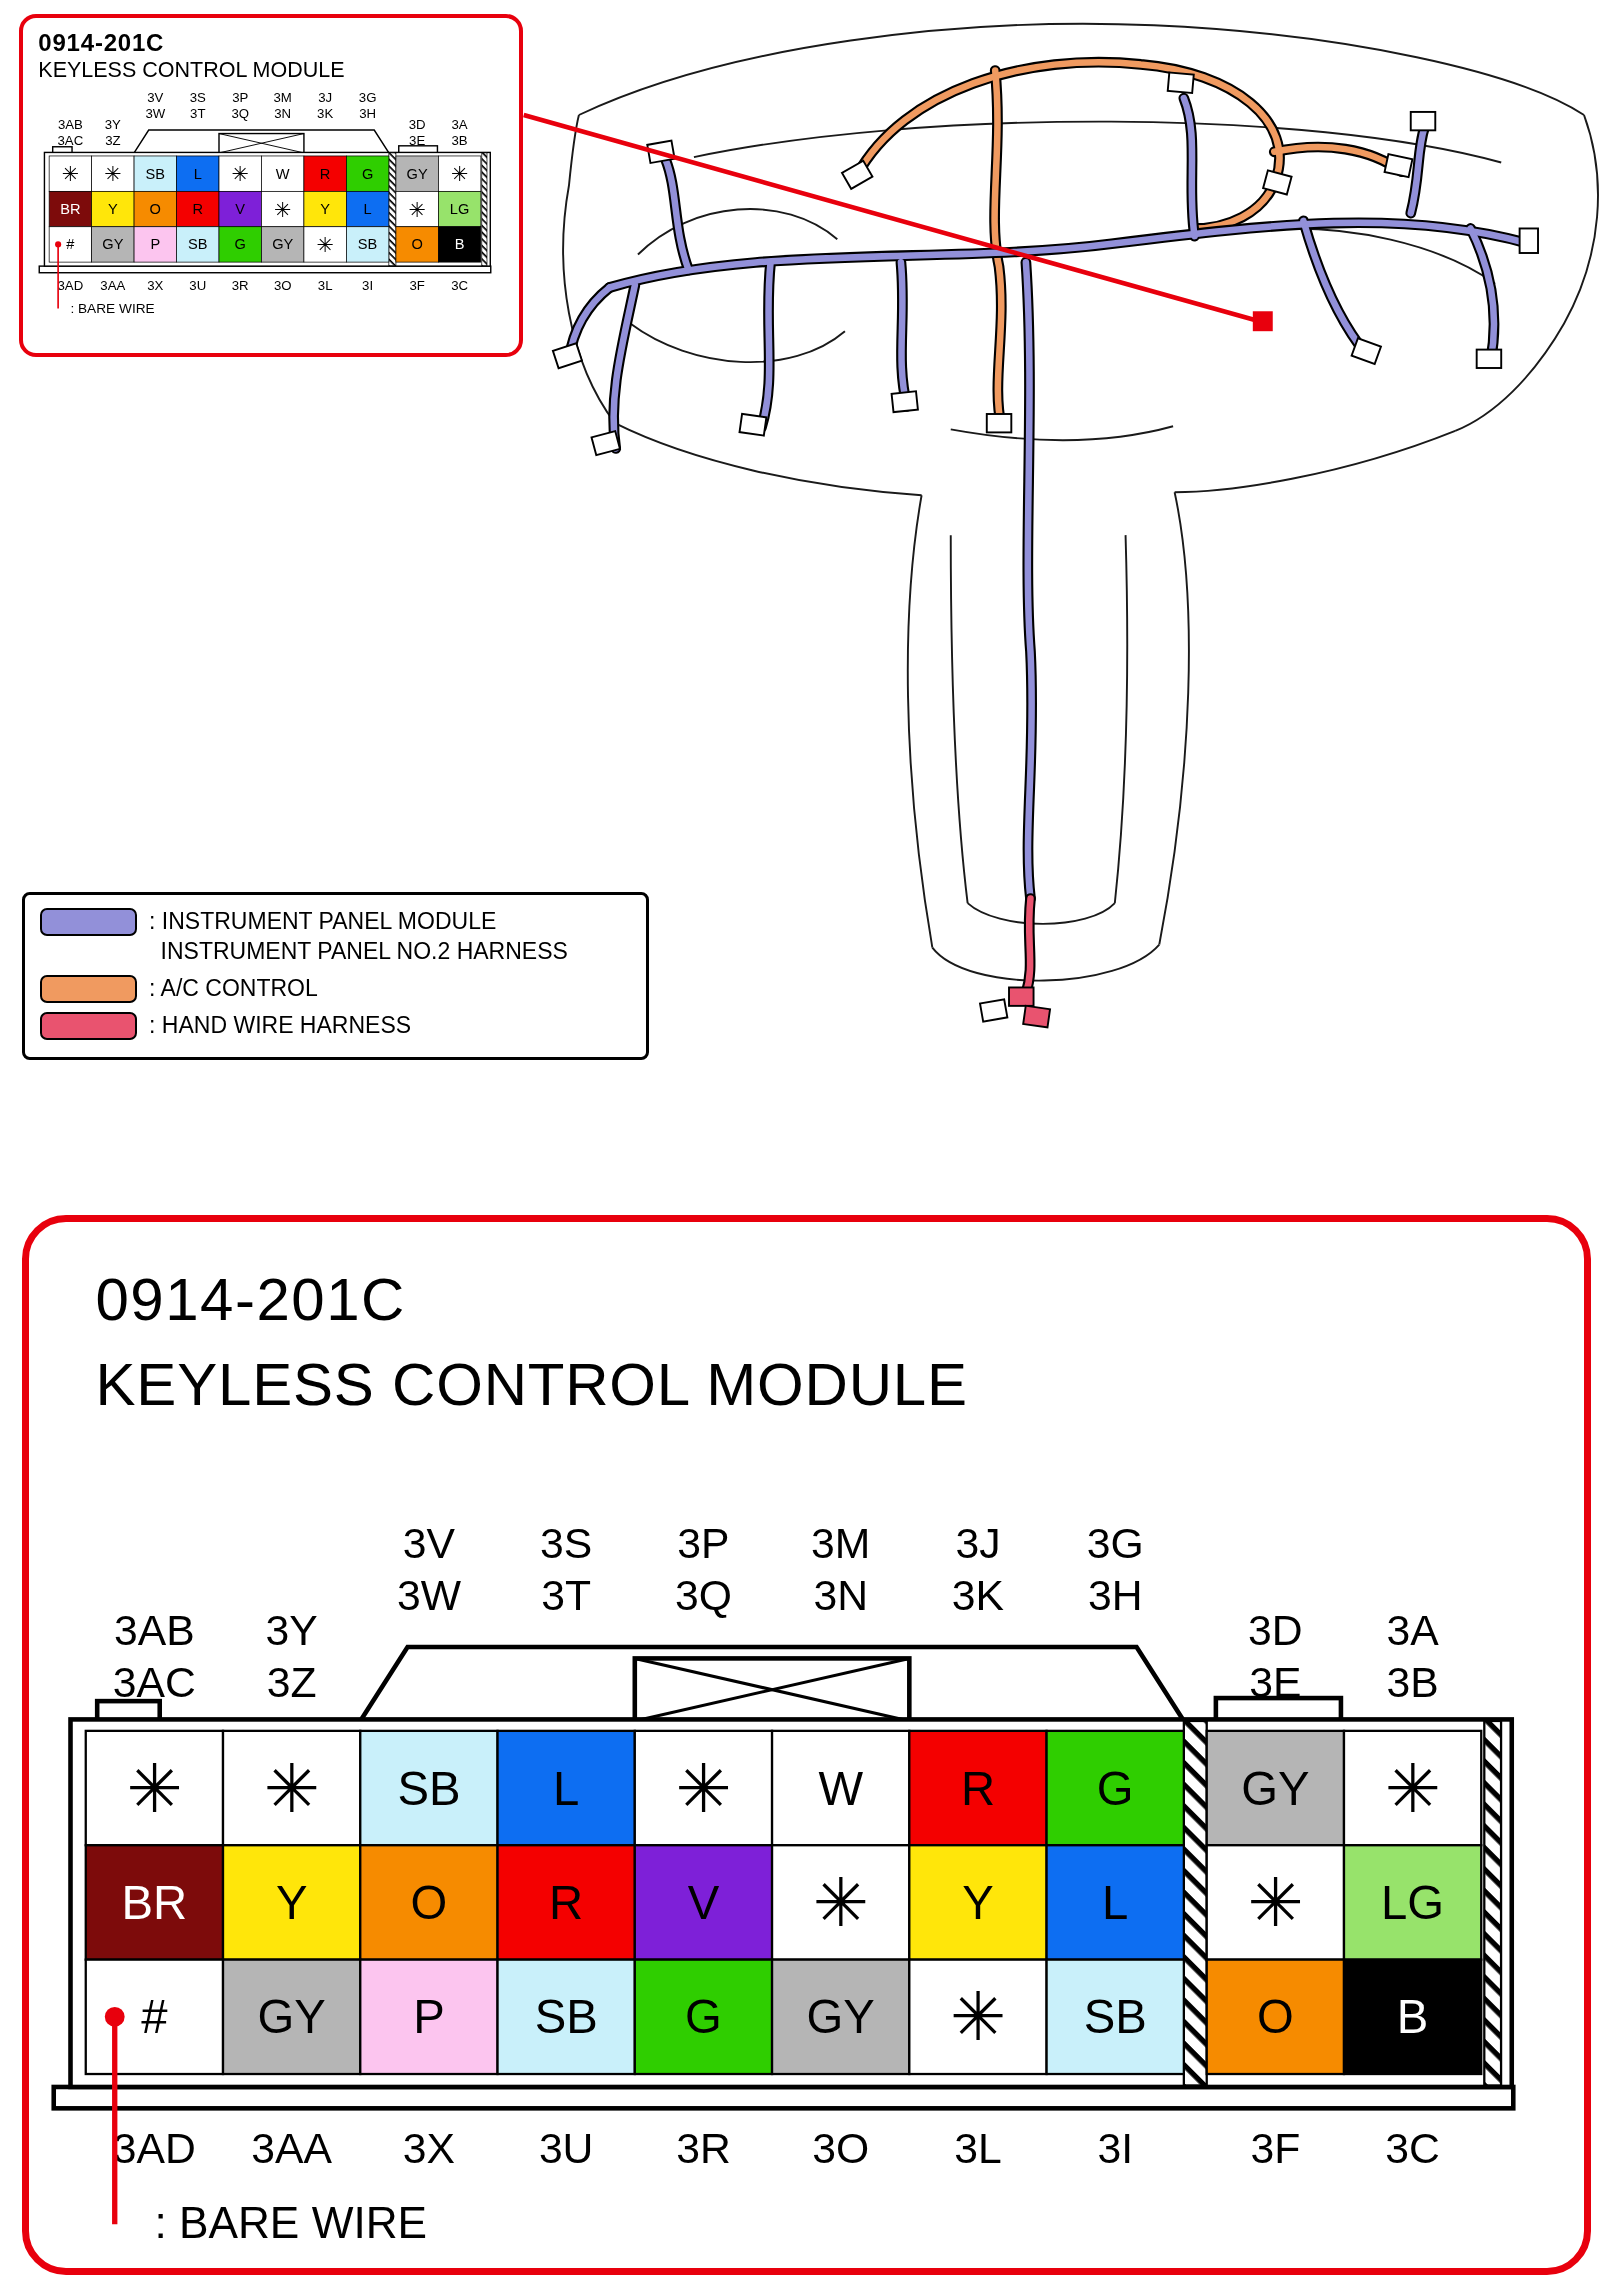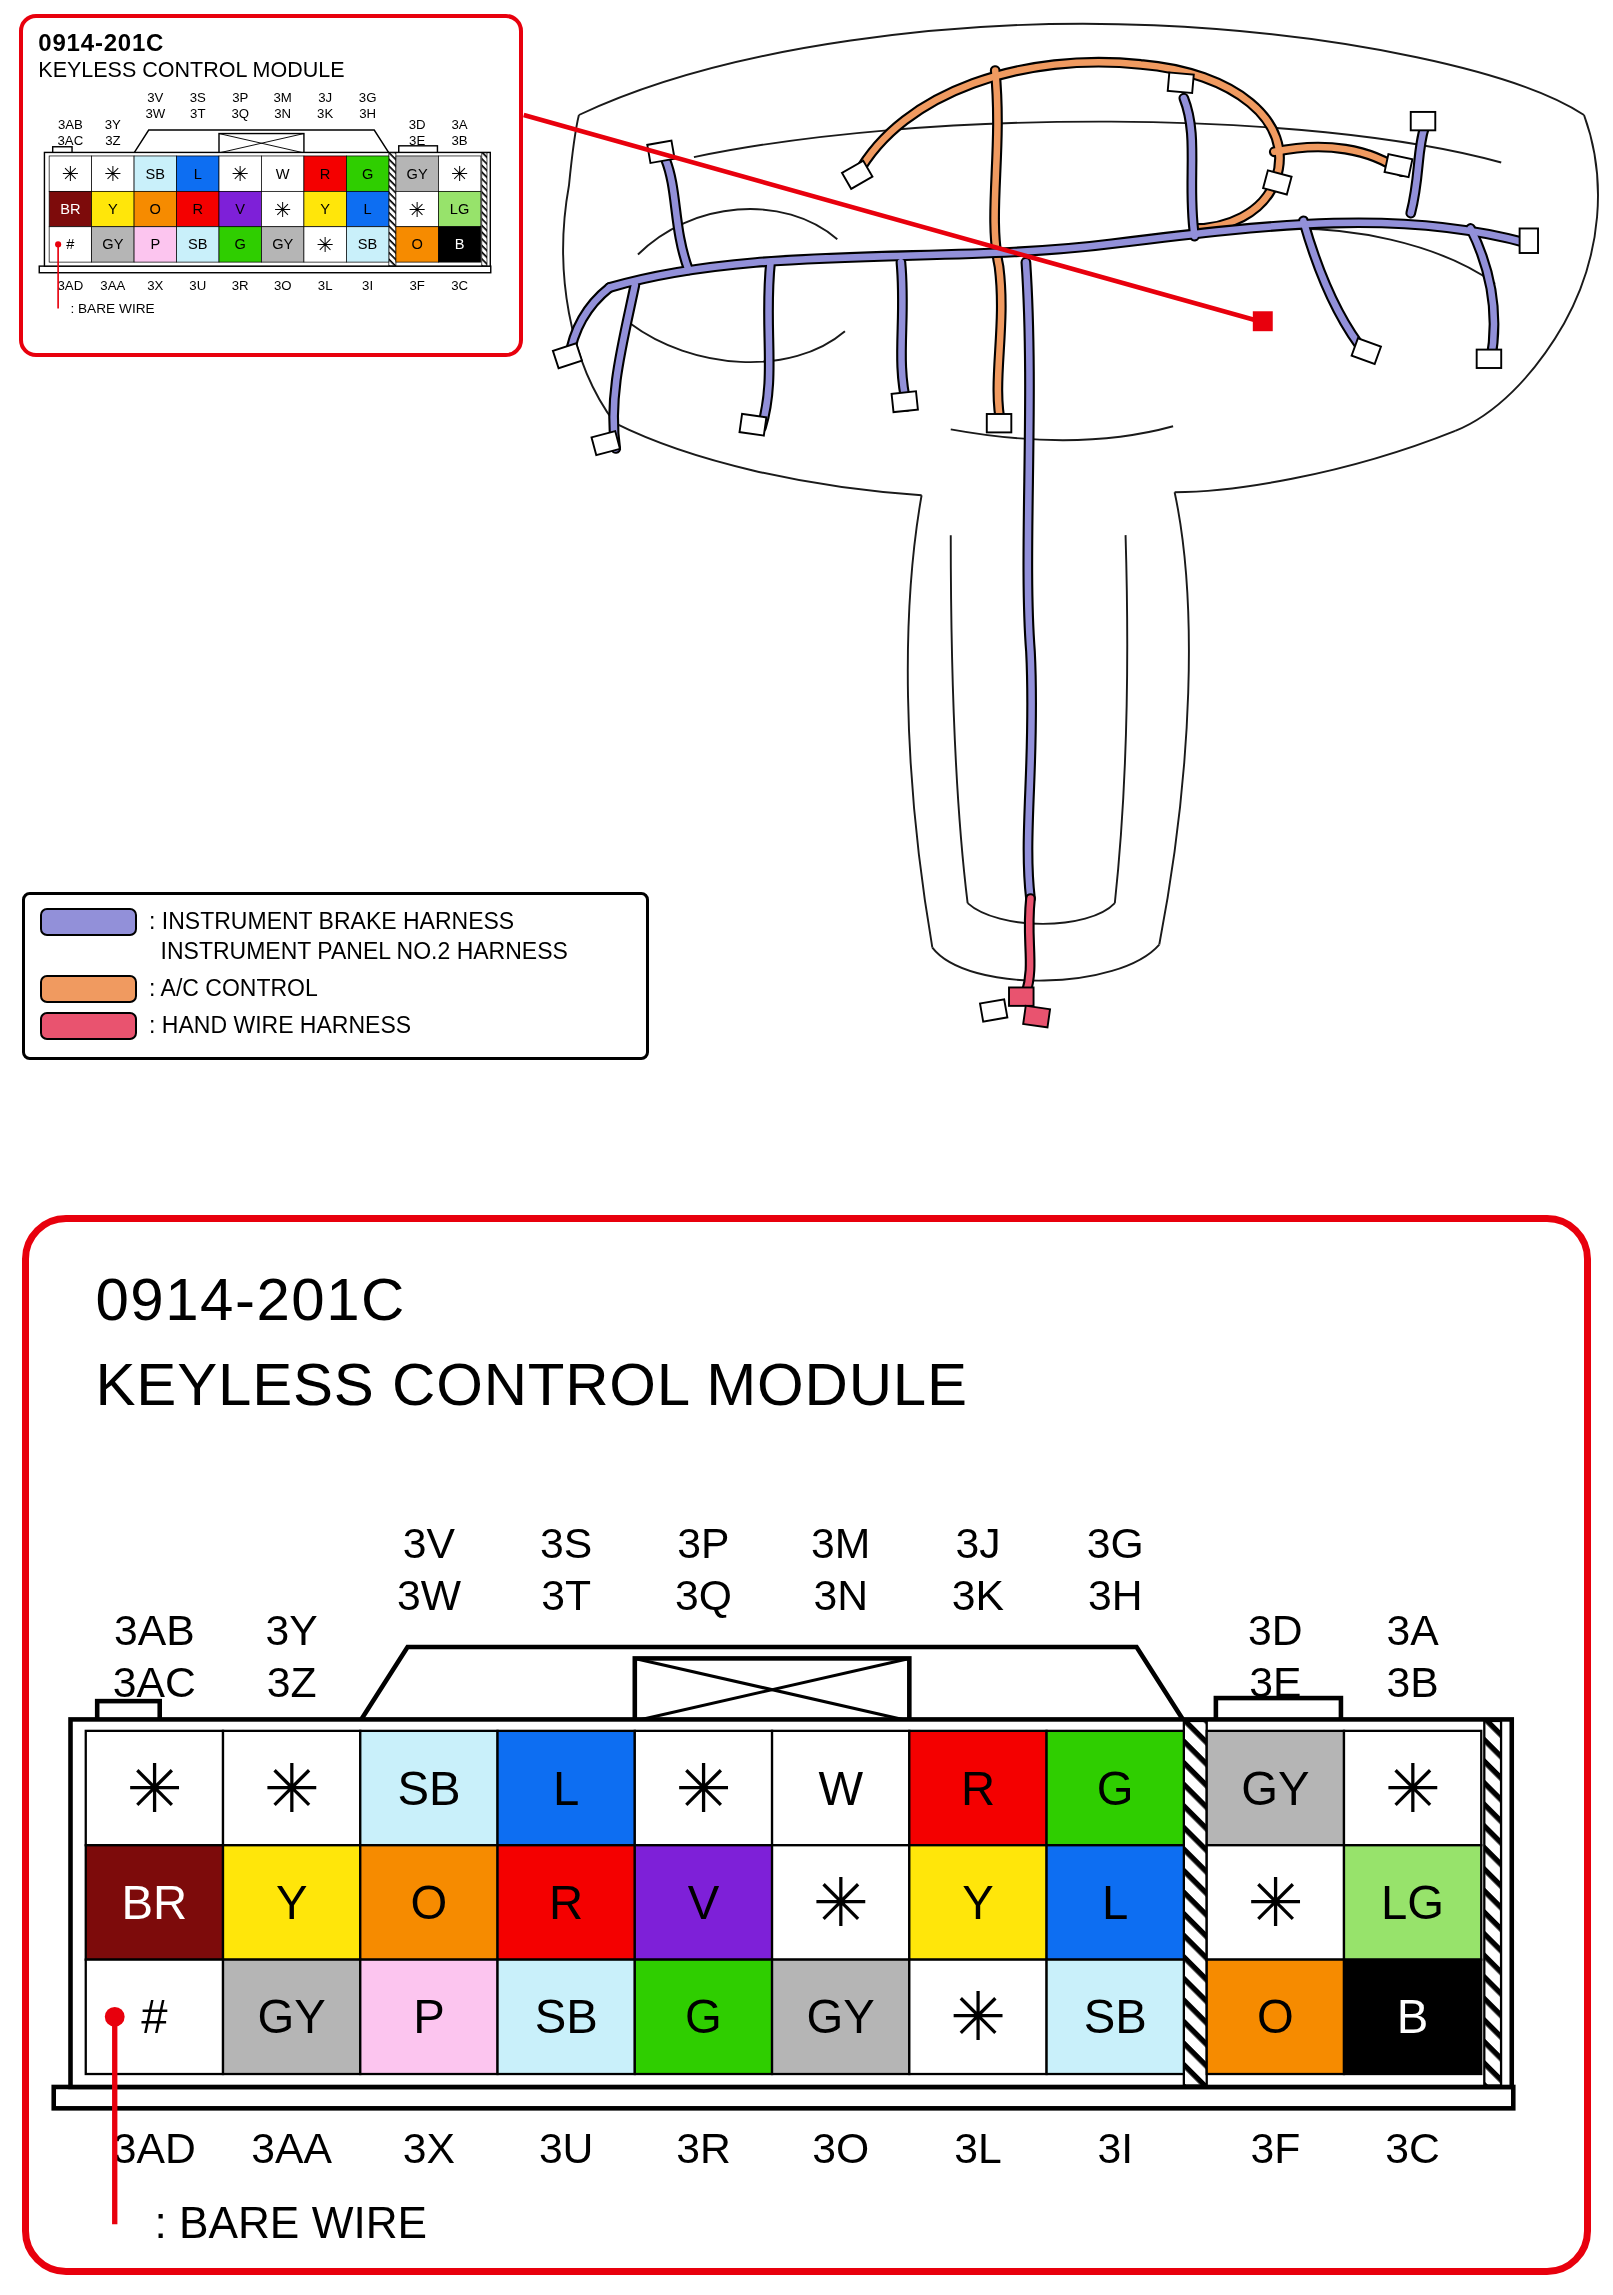--- a/index.html
+++ b/index.html
@@ -348,21 +348,21 @@
         <line x1="98" y1="650" x2="98" y2="922" stroke="#e8000d" stroke-width="7"></line>
         <text x="150" y="940" text-anchor="start" font-size="58" fill="#000">: BARE WIRE</text>
       </svg>
   </div>
 
   <div class="legend-box">
     <div class="legend-list">
         <div class="legend-item">
           <span class="legend-swatch" style="background-color: rgb(146, 144, 217);"></span>
           <div>
-            <div class="legend-line">: INSTRUMENT BRAKE HARNESS</div>
+            <div class="legend-line">: INSTRUMENT PANEL MODULE</div>
             <div class="legend-line legend-line-cont">INSTRUMENT PANEL NO.2 HARNESS</div>
           </div>
         </div>
         <div class="legend-item">
           <span class="legend-swatch" style="background-color: rgb(240, 154, 96);"></span>
           <div>
             <div class="legend-line">: A/C CONTROL</div>
           </div>
         </div>
         <div class="legend-item">

